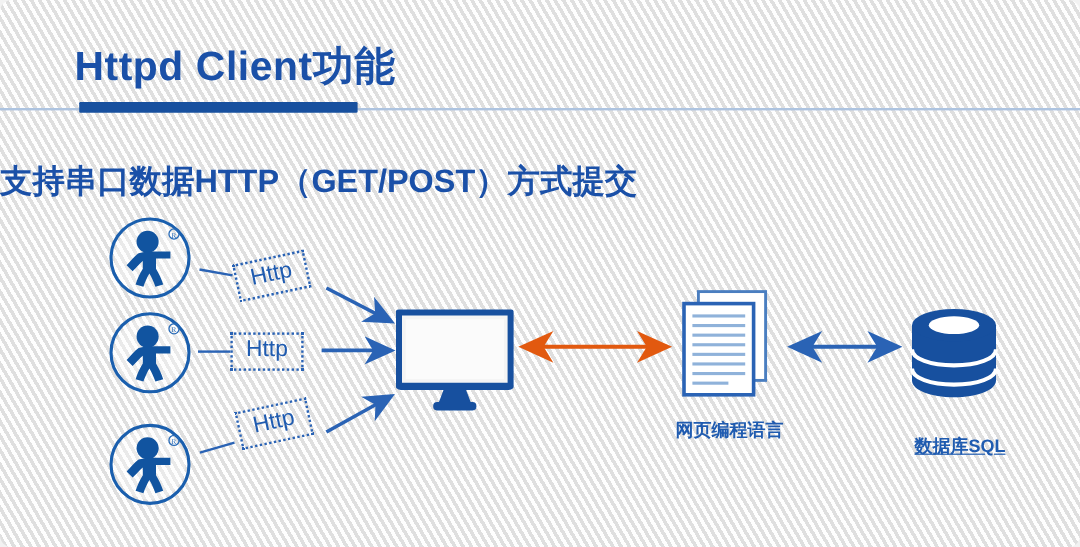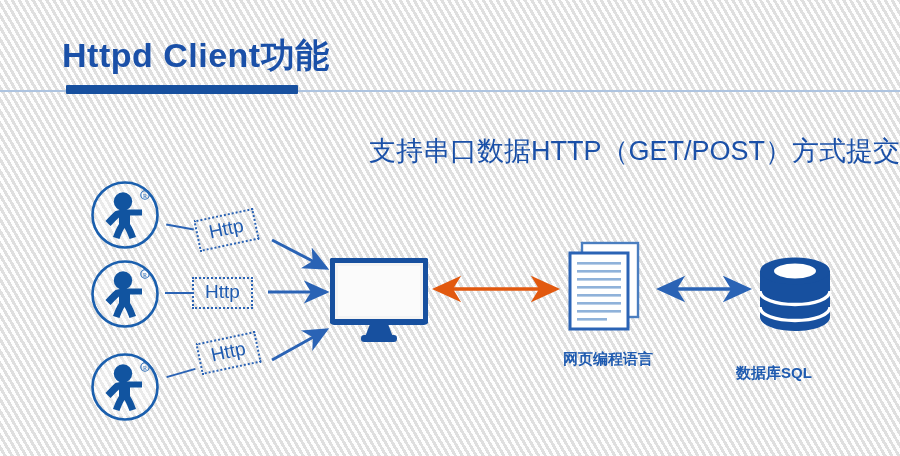--- a/index.html
+++ b/index.html
@@ -10,40 +10,41 @@
   }
   #slide{
     position:relative;width:900px;height:456px;
     background-color:#eeeeee;
     background-image:
       repeating-linear-gradient(60deg,
         rgba(255,255,255,0.95) 0px,
         rgba(255,255,255,0.95) 3px,
         rgba(222,222,222,0.95) 3px,
         rgba(222,222,222,0.95) 6px);
+    border-radius: 10px;
   }
   
   #title{
     position:absolute;left:62px;top:33px;
     font-size:34px;font-weight:bold;letter-spacing:0.5px;
     color:#1a50a8;white-space:nowrap;
   }
   #rule-thin{
     position:absolute;left:0px;top:90px;width:900px;height:2px;
     background:#aec4e0;
   }
   #rule-thick{
     position:absolute;left:66px;top:85px;width:232px;height:9px;
     background:#17509f;border-radius:1px;
   }
   
   #subtitle{
     position:absolute;left:0;top:133px;width:900px;
-    text-align:right;
-    font-size:27px;font-weight:normal;color:#1a50a8;
+    text-align:left;
+    font-size:27px;font-weight:bold;color:#1a50a8;
     white-space:nowrap;
   }
   
   .client{
     position:absolute;width:70px;height:70px;left:90px;
   }
   .client svg{display:block;width:70px;height:70px;}
   #client-1{top:180px;}
   #client-2{top:259px;}
   #client-3{top:352px;}
@@ -75,21 +76,21 @@
   
   #database{position:absolute;left:752px;top:253px;width:86px;height:82px;}
   
   .caption{
     position:absolute;text-align:center;
     color:#1f5bb0;font-size:15px;font-weight:bold;line-height:1.45;
     white-space:nowrap;
   }
   #caption-web{left:282px;top:362px;width:200px;}
   #caption-lang{left:508px;top:348px;width:200px;}
-  #caption-db{left:674px;top:362px;width:200px;}
+  #caption-db{left:700px;top:362px;width:200px;text-decoration:underline;}
 </style>
 </head>
 <body>
 
 <div id="slide">
 
   <div id="title">Httpd Client功能</div>
   <div id="rule-thin"></div>
   <div id="rule-thick"></div>
 

